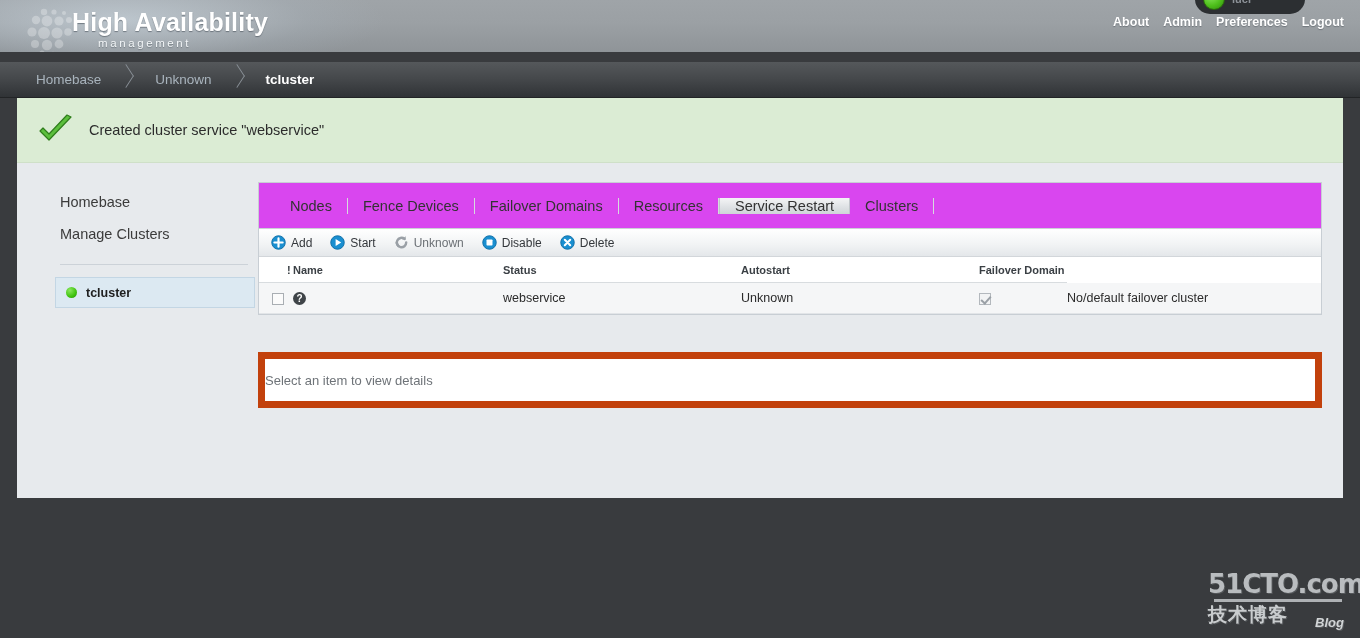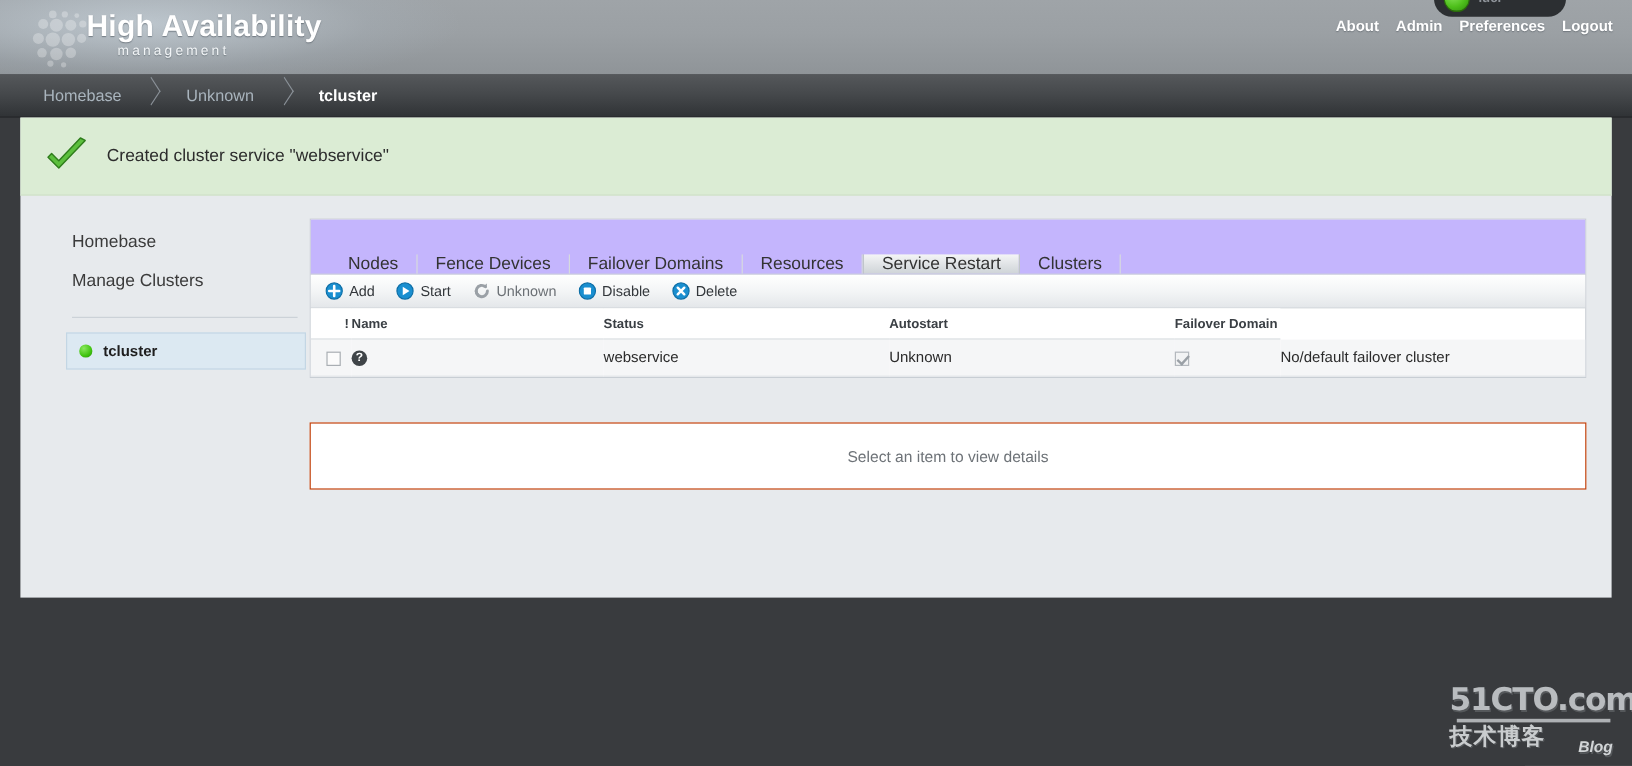--- a/index.html
+++ b/index.html
@@ -12,21 +12,21 @@
 
   
   .app {
     position: absolute; left: 0; top: 0;
     width: 1360px; height: 638px;
     background: #393b3e;
   }
 
   
   .header {
-    position: absolute; left: 0; top: 0; width: 1360px; height: 62px;
+    position: absolute; left: 0; top: 0; width: 1360px; height: 52px;
     background: linear-gradient(to bottom, #9fa4a8 0%, #9ba0a4 45%, #8f9498 100%);
     overflow: hidden;
   }
   .header-sheen {
     position: absolute; left: 0; top: 0; width: 1360px; height: 62px;
     background: radial-gradient(ellipse 340px 70px at 120px 20px, rgba(215,228,238,.55) 0%, rgba(180,195,208,.16) 55%, rgba(160,170,178,0) 78%);
     pointer-events: none;
   }
   .logo-mark {
     position: absolute; left: 22px; top: 6px; width: 64px; height: 52px;
@@ -136,22 +136,22 @@
 
   
   .panel {
     position: absolute; left: 258px; top: 182px;
     width: 1064px; background: #ffffff;
     border: 1px solid #c8ced4;
   }
 
   
   .tabs {
-    height: 46px; display: flex; align-items: flex-end;
-    border-bottom: 1px solid #ccd1d6; background: #c4b5fd;
+    height: 46px; display: flex; align-items: center;
+    border-bottom: 1px solid #ccd1d6; background: #d946ef;
     padding-left: 16px;
   }
   .tab {
     display: flex; align-items: center; padding: 0 15px;
     font-size: 14.5px; color: #333333; cursor: pointer;
     border-right: 1px solid #d6dade; position: relative;
   }
   .tab.active {
     background: linear-gradient(to bottom, #f4f5f6 0%, #dfe2e5 55%, #cfd4d8 100%);
     border-right: 1px solid #c0c5ca;
@@ -205,22 +205,22 @@
     background: #3f4448; color: #ffffff; font-size: 10px; font-weight: bold;
     display: inline-flex; align-items: center; justify-content: center;
     vertical-align: middle; line-height: 1;
   }
   .row-check { padding-left: 13px !important; width: 26px; }
 
   
   .details {
     position: absolute; left: 258px; top: 352px;
     width: 1064px; height: 56px; background: #ffffff;
-    border: 1px solid #c2410c;
-    display: flex; align-items: center; justify-content: center;
+    border: 7px solid #c2410c;
+    display: flex; align-items: center; justify-content: flex-start;
   }
   .details-text { font-size: 13px; color: #6e7378; }
 
   
   .watermark {
     position: absolute; right: 12px; bottom: 12px;
     width: 140px; text-align: left; user-select: none;
   }
   .wm-top {
     font-size: 26px; font-weight: bold; letter-spacing: -1px;

